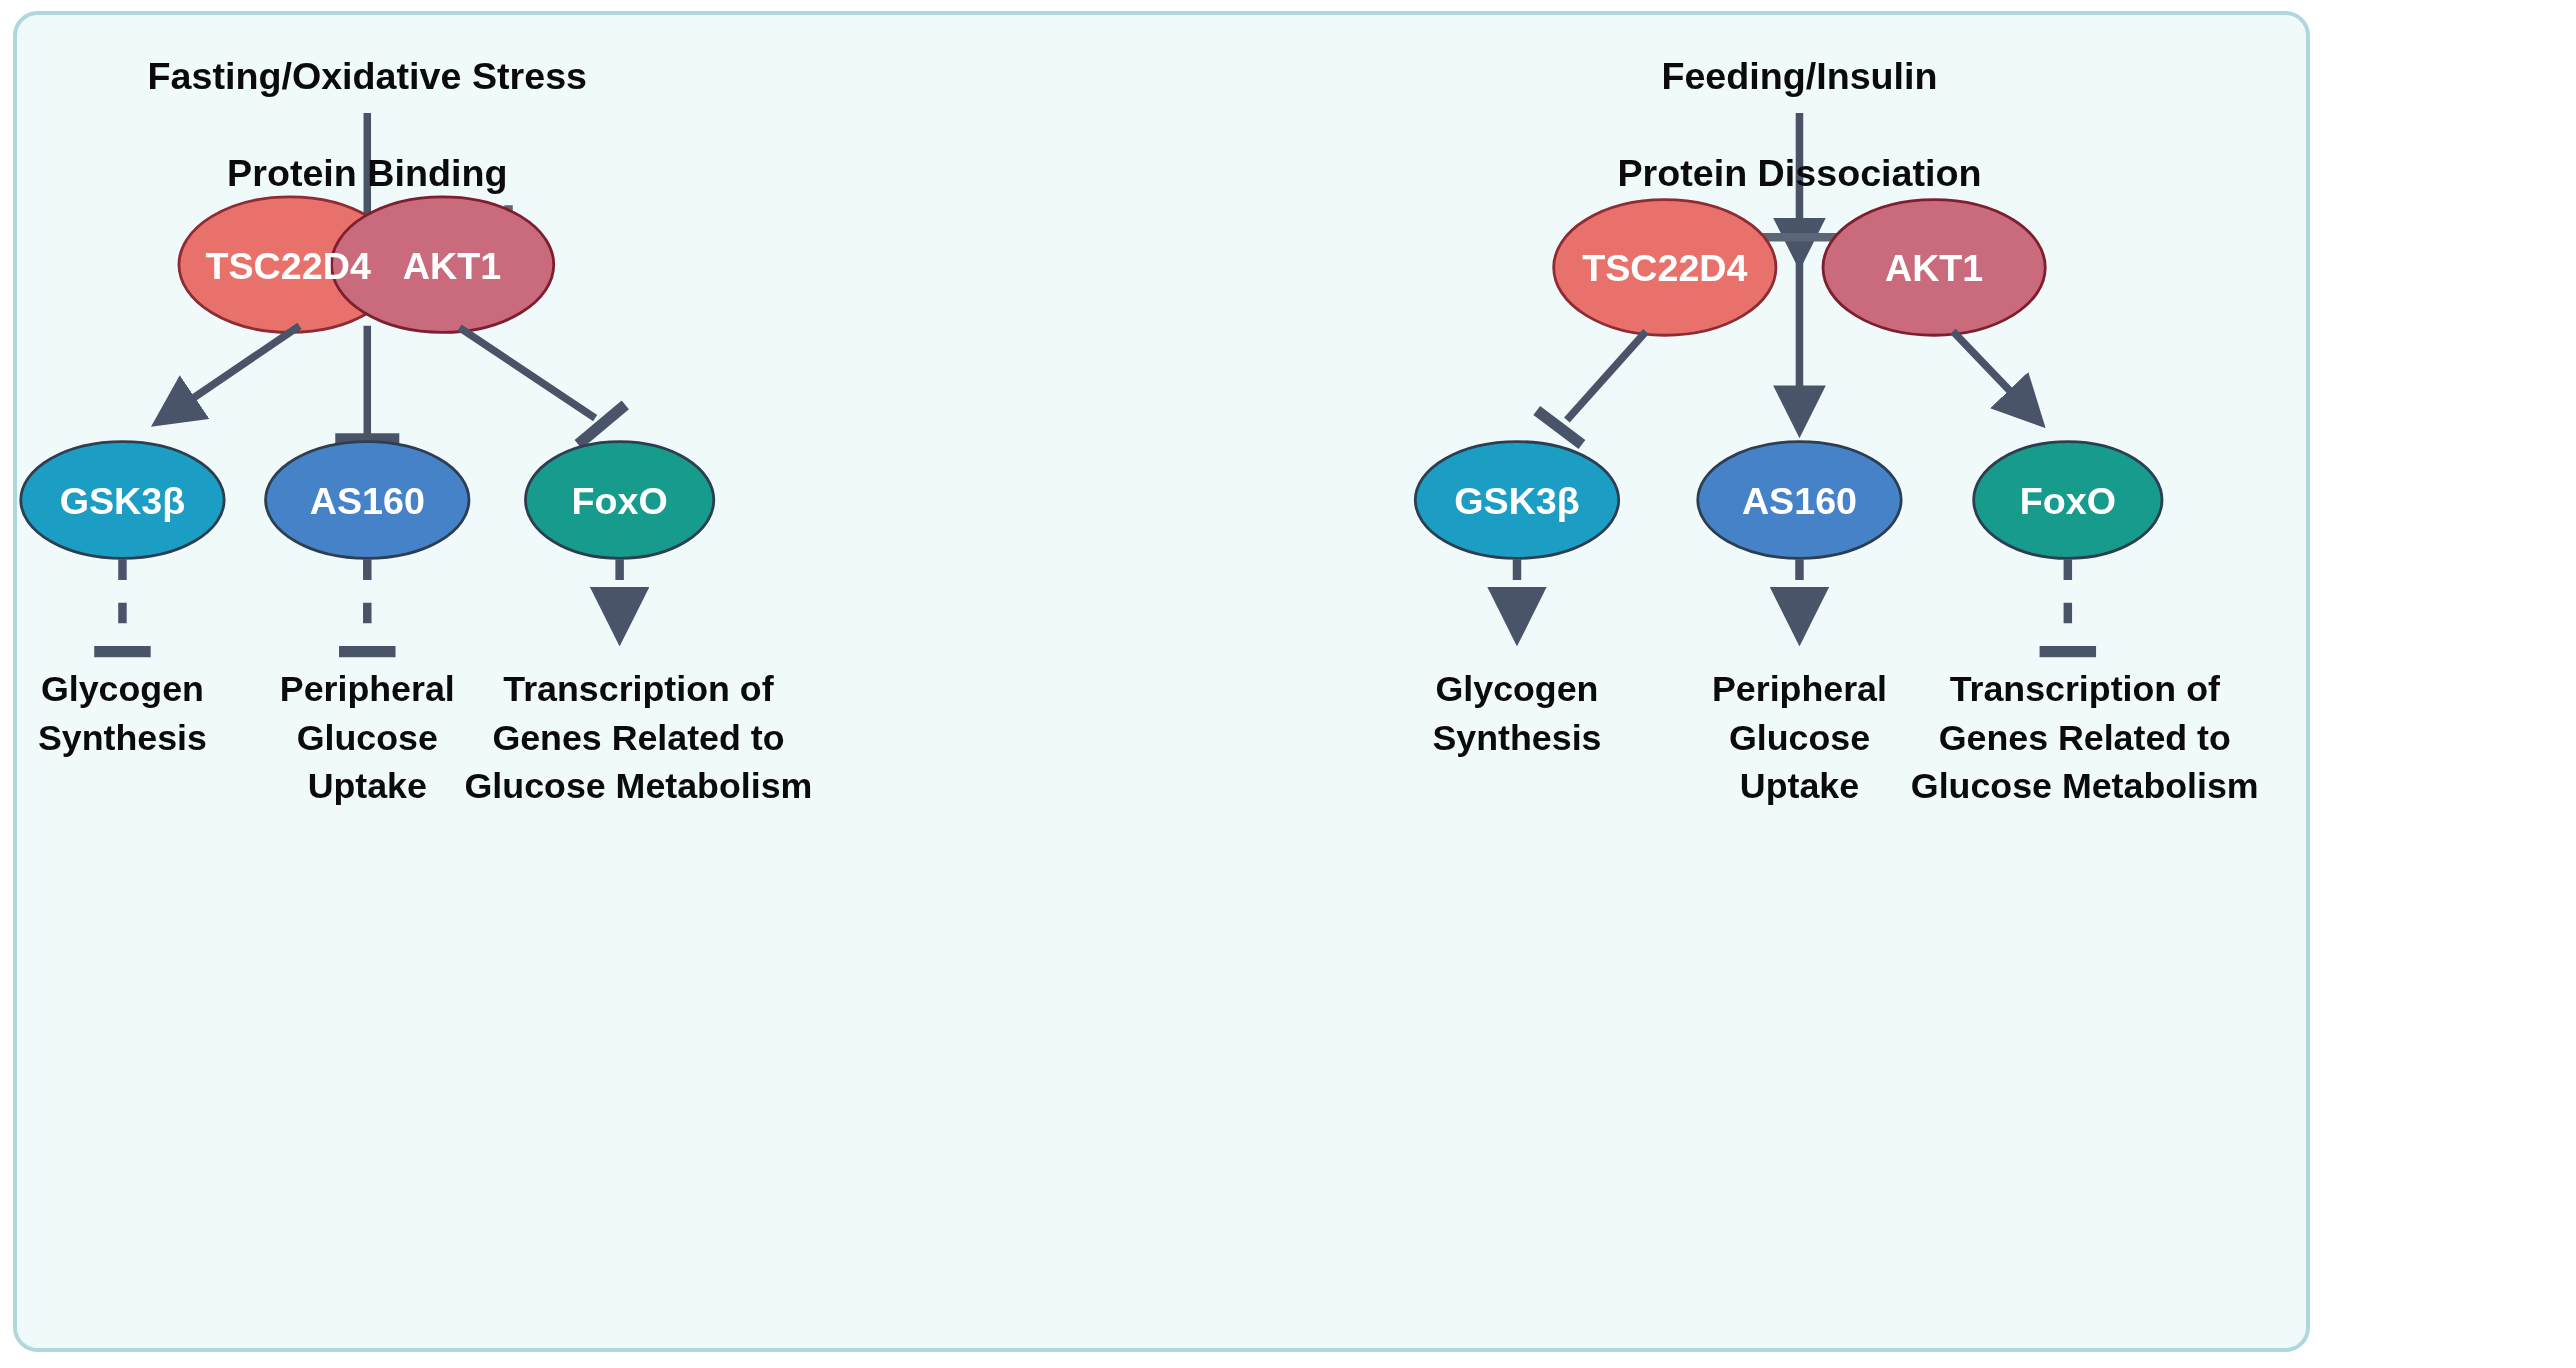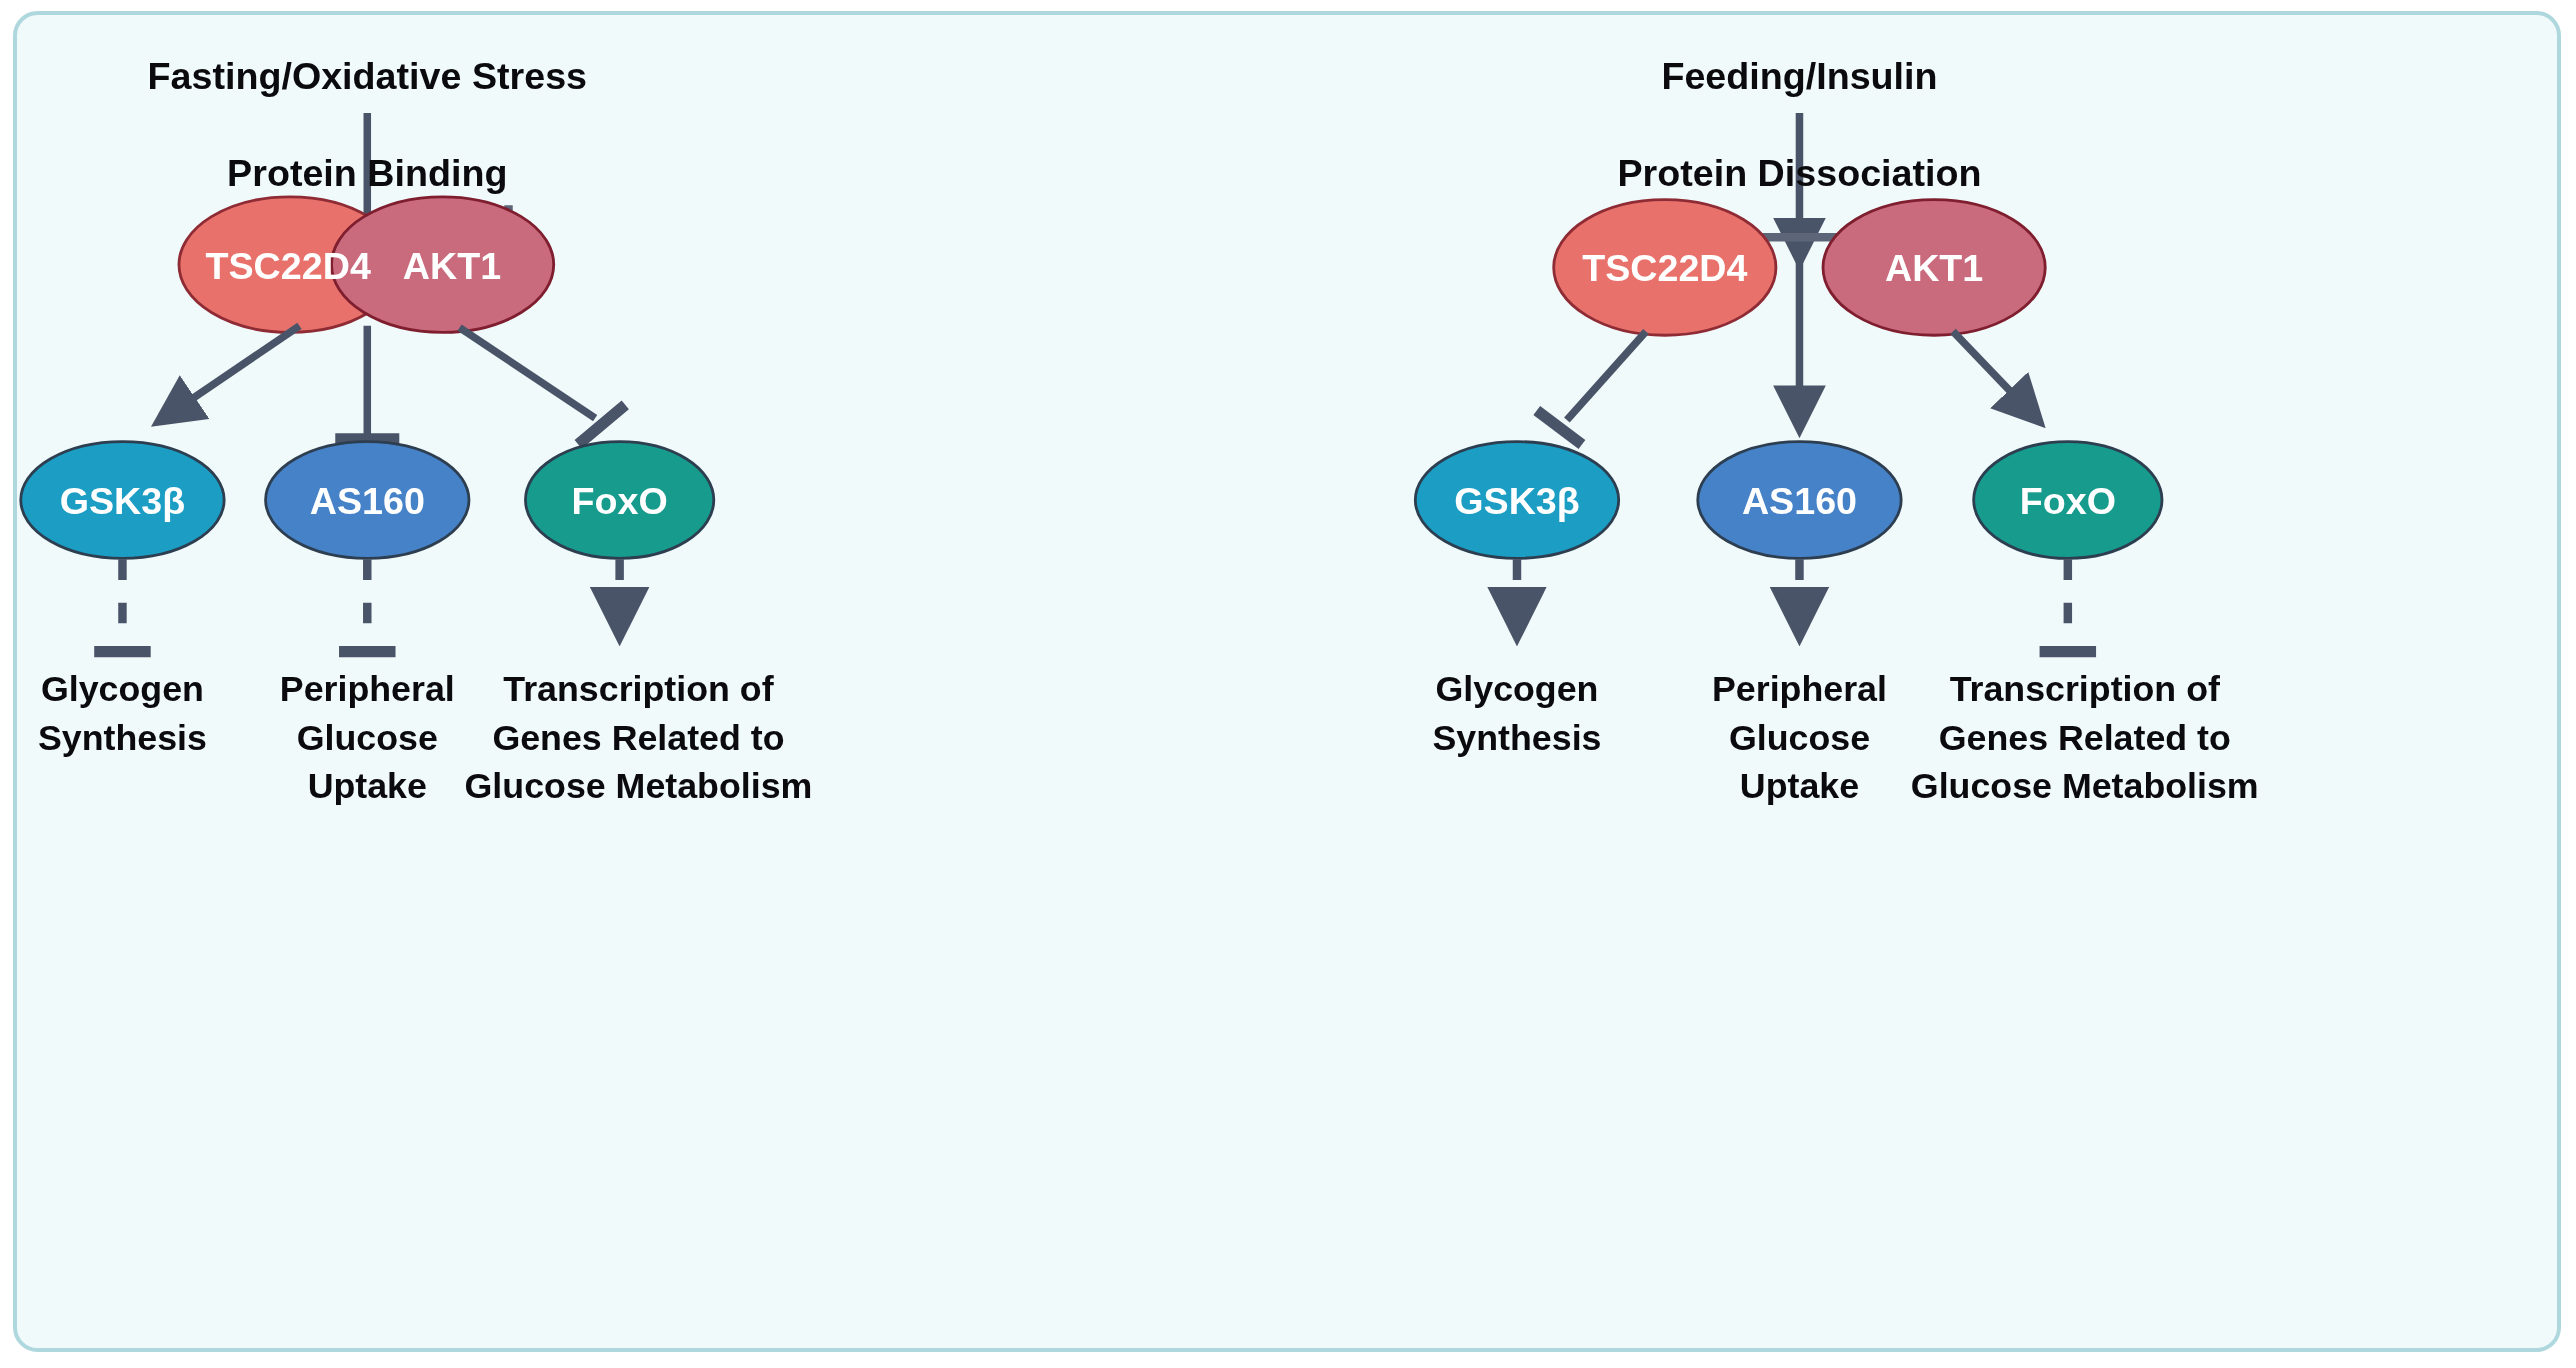--- a/index.html
+++ b/index.html
@@ -7,21 +7,21 @@
     background: #ffffff;
   }
   body {
     width: 2576px; height: 1369px;
     font-family: "Liberation Sans", sans-serif;
     overflow: hidden;
   }
   #figure {
     position: absolute;
     left: 13px; top: 11.3px;
-    width: 2548px; height: 1341px;
+    width: 2297px; height: 1341px;
     background: #F1FAFB;
     border: 4.7px solid #AFD8DE;
     border-radius: 24.5px;
     box-sizing: border-box;
     overflow: hidden;
   }
   svg#canvas {
     position: absolute;
     left: 0; top: 0;
     width: 2548px; height: 1341px;

